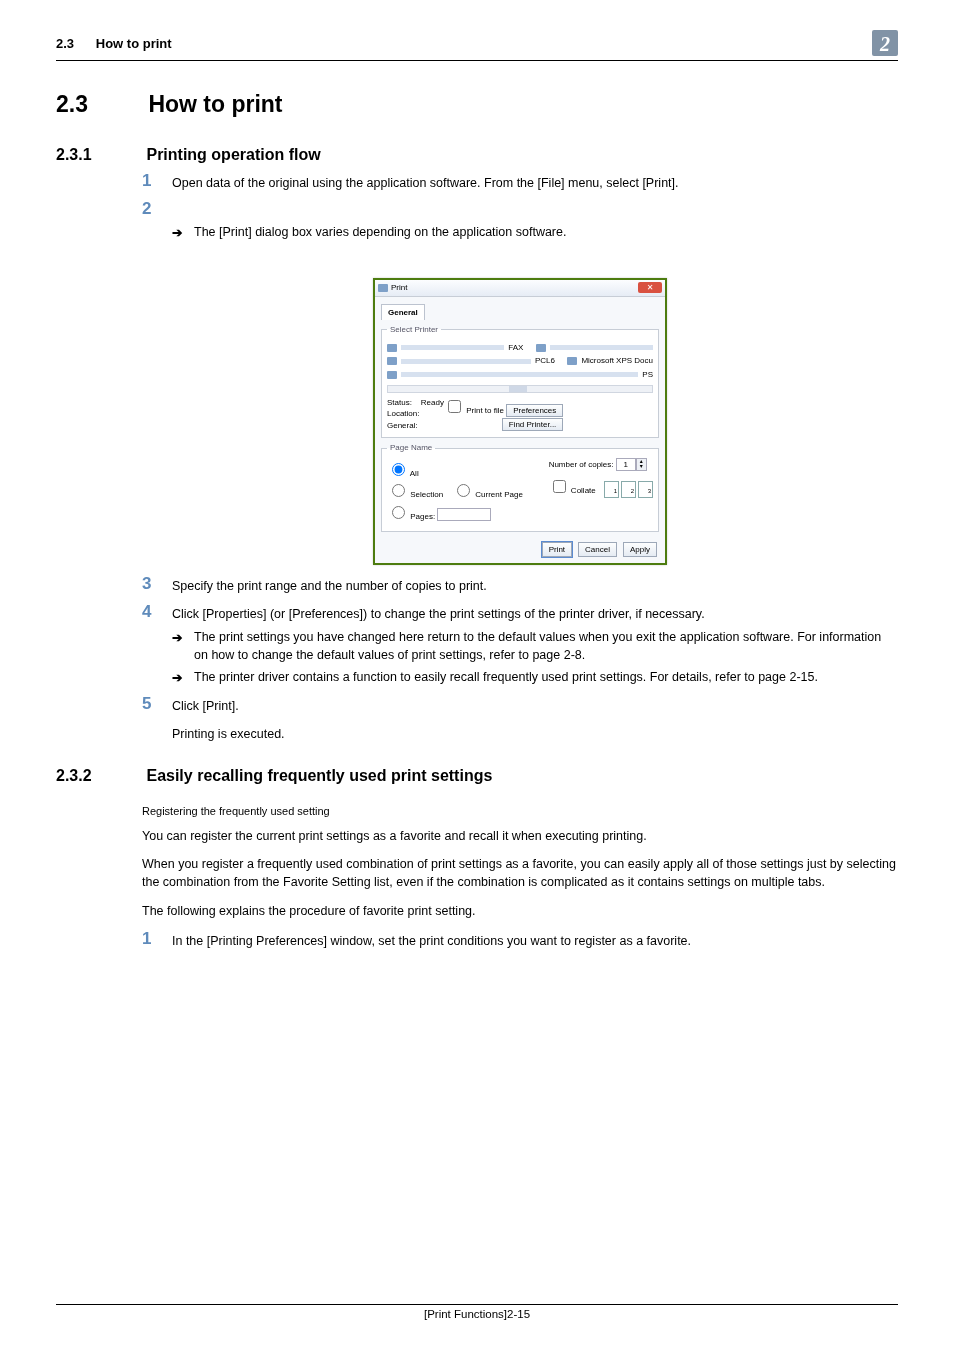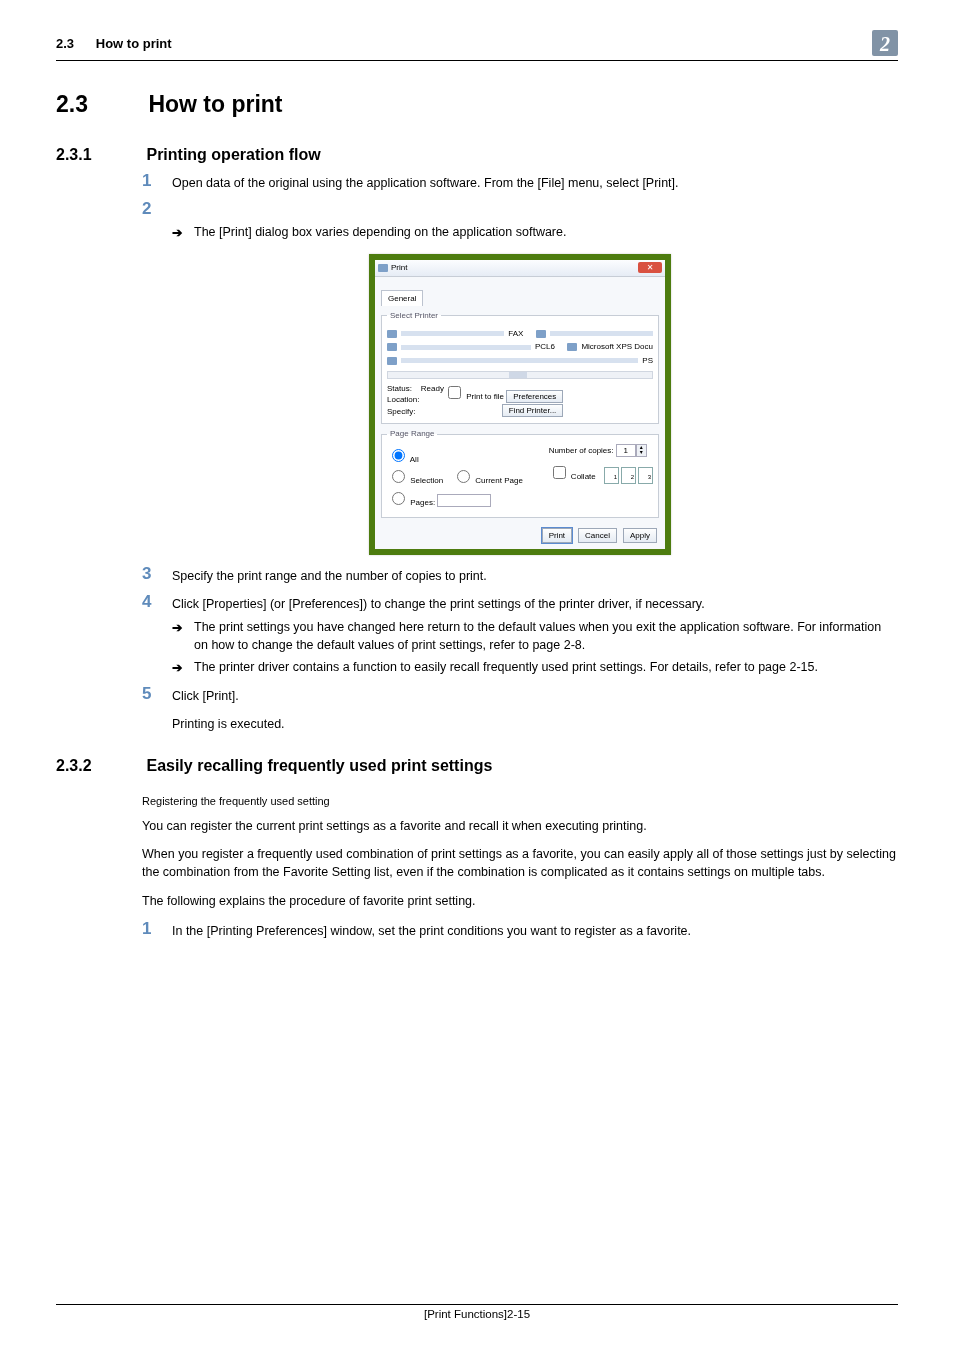--- a/index.html
+++ b/index.html
@@ -104,40 +104,42 @@
   .arrow-text { flex: 1; }
 
   
   .printdlg-wrap {
     display:flex;
     justify-content:center;
     margin: 12px 0 10px 0;
   }
   .printdlg {
     width: 290px;
-    border: 6px solid #4d7c0f;
+    border: 2px solid #4d7c0f;
     background: #f6f8fb;
     font-size: 8px;
     box-shadow: 0 0 2px rgba(0,0,0,.2);
+    margin-top: 24px;
   }
   .printdlg .titlebar {
     display:flex;
     justify-content:space-between;
     align-items:center;
     padding: 2px 3px;
     background: linear-gradient(#fcfdff,#e6ecf5);
     border-bottom: 1px solid #c7cdd6;
   }
   .printdlg .titlebar .ttl { display:flex; align-items:center; gap:3px; }
   .printdlg .titlebar .closebtn {
     width: 24px; height: 11px; background:#d95140; border-radius:2px;
     display:flex;align-items:center;justify-content:center; color:#fff; font-size:8px;
   }
   .printdlg .tab {
-    padding: 13px 6px 0 6px;
+    padding: 7px 6px 0 6px;
+    font-weight: bold;
   }
   .printdlg .tab span {
     display:inline-block; padding:2px 6px; border:1px solid #bcc3cf; border-bottom:none; background:#fff;
   }
   .printdlg fieldset {
     margin: 4px 6px;
     border: 1px solid #c7cdd6;
     padding: 4px 5px 6px 5px;
     background:#fff;
   }
@@ -233,31 +235,31 @@
               <span class="bar"></span>
               <span>PS</span>
             </div>
           <div class="scroll">
               <div class="thumb"></div>
             </div>
           <div class="statusline">
             <div>
               <div><span>Status:</span>&nbsp;&nbsp;&nbsp;&nbsp;<span>Ready</span></div>
               <div>Location:</div>
-              <div>Specify:</div>
+              <div>General:</div>
             </div>
             <div style="text-align:right;">
               <div><label><input type="checkbox" style=""> <span>Print to file</span></label>&nbsp;<span class="btn">Preferences</span></div>
               <div style="margin-top:3px;"><span class="btn">Find Printer...</span></div>
             </div>
           </div>
         </fieldset>
 
         <fieldset>
-          <legend>Page Range</legend>
+          <legend>Page Name</legend>
           <div class="range-row">
             <div class="range-left">
               <label><input type="radio" checked="" style=""> <span>All</span></label>
               <label><input type="radio" style=""> <span>Selection</span> &nbsp;&nbsp; <input type="radio" style=""> <span>Current Page</span></label>
               <label><input type="radio" style=""> <span>Pages:</span> <input type="text" style=""></label>
             </div>
             <div class="copies">
               <div><span>Number of copies:</span>
                 <span class="spin">
                     <span class="val">1</span>

